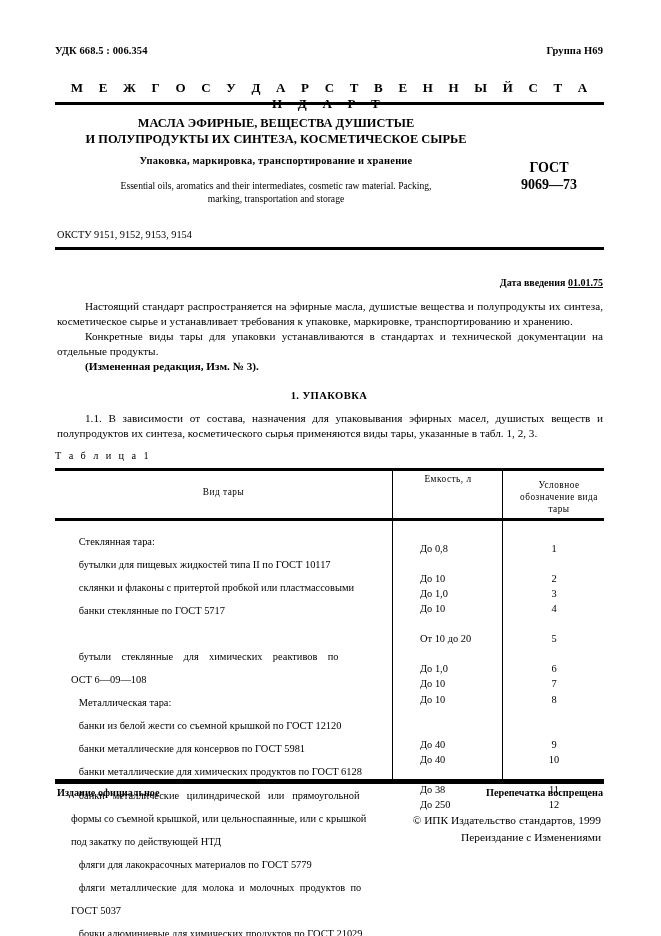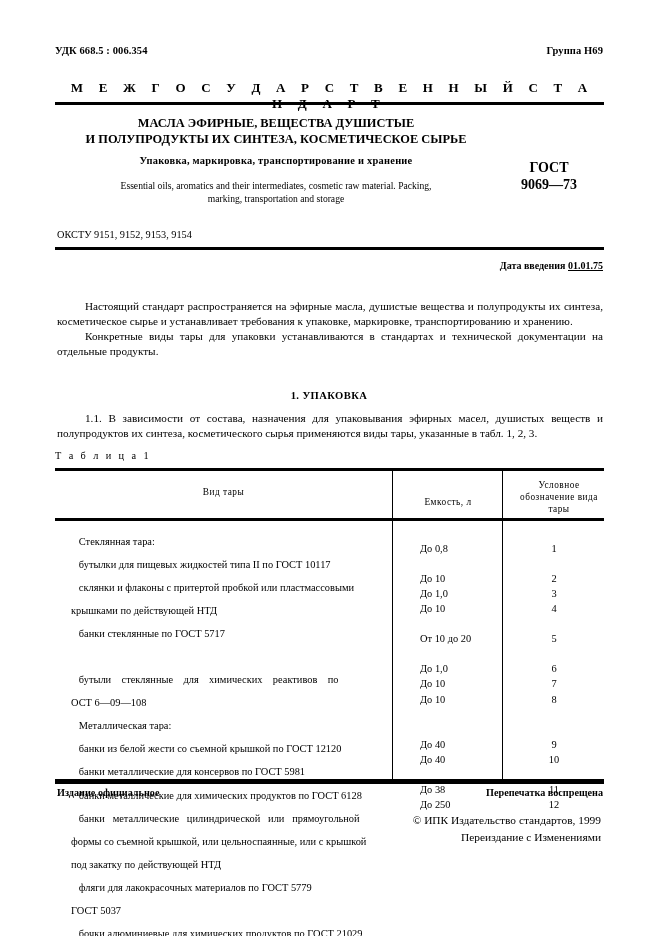--- a/index.html
+++ b/index.html
@@ -99,21 +99,21 @@
   }
 
   
   .okstu {
     position: absolute;
     left: 57px; top: 229px;
     font-size: 10.3px;
   }
   .date-intro {
     position: absolute;
-    left: 55px; top: 260px;
+    left: 55px; top: 277px;
     width: 548px;
     text-align: right;
     font-weight: bold;
     font-size: 10px;
   }
   .date-intro .date-val {
     text-decoration: underline;
   }
 
   
@@ -187,21 +187,21 @@
   #tbl-v2 { left: 447px; top: 1px;  height: 310px; }
 
   .th {
     position: absolute;
     font-size: 9.3px;
     line-height: 12.2px;
     text-align: center;
     letter-spacing: 0.5px;
   }
   #th-kind { left: 0px;   top: 18px; width: 337px; }
-  #th-cap  { left: 339px; top: 28px; width: 108px; }
+  #th-cap  { left: 339px; top: 5px; width: 108px; }
   #th-code { left: 454px; top: 11px; width: 100px; }
 
   
   .tcol-a {
     position: absolute;
     left: 8px; top: 58px;
     width: 325px;
     font-size: 10.4px;
     line-height: 15.05px;
   }
@@ -279,20 +279,21 @@
   <div class="rule-heavy" id="rule-okstu"></div>
 
   <div class="date-intro">
     <span>Дата введения</span>
     <span class="date-val">01.01.75</span>
   </div>
 
   <div class="body-text">
     <p>Настоящий стандарт распространяется на эфирные масла, душистые вещества и полупродукты их синтеза, косметическое сырье и устанавливает требования к упаковке, маркировке, транспортированию и хранению.</p>
     <p>Конкретные виды тары для упаковки устанавливаются в стандартах и технической документации на отдельные продукты.</p>
+    <p class="bold">(Измененная редакция, Изм. № 3).</p>
   </div>
 
   <div class="section-heading">1. УПАКОВКА</div>
   <div class="clause">1.1. В зависимости от состава, назначения для упаковывания эфирных масел, душистых веществ и полупродуктов их синтеза, косметического сырья применяются виды тары, указанные в табл. 1, 2, 3.</div>
   <div class="table-caption">Т а б л и ц а  1</div>
 
   <div class="tbl-wrap">
     <div class="hline" id="tbl-line-1"></div>
     <div class="hline" id="tbl-line-2"></div>
     <div class="hline" id="tbl-line-3"></div>
@@ -304,33 +305,33 @@
     <div class="th" id="th-code">
       <div>Условное</div>
       <div>обозначение вида</div>
       <div>тары</div>
     </div>
 
     <div class="tcol-a">
       <p class="ln">   Стеклянная тара:</p>
       <p class="ln">   бутылки для пищевых жидкостей типа II по ГОСТ 10117</p>
       <p class="ln">   склянки и флаконы с притертой пробкой или пластмассовыми</p>
-      <p class="ln">крышками по действующей НТД</p>
       <p class="ln">   банки стеклянные по ГОСТ 5717</p>
       <p class="ln blank">&nbsp;</p>
       <p class="ln">   бутыли    стеклянные    для    химических    реактивов    по</p>
       <p class="ln">ОСТ 6—09—108</p>
       <p class="ln">   Металлическая тара:</p>
       <p class="ln">   банки из белой жести со съемной крышкой по ГОСТ 12120</p>
       <p class="ln">   банки металлические для консервов по ГОСТ 5981</p>
       <p class="ln">   банки металлические для химических продуктов по ГОСТ 6128</p>
       <p class="ln">   банки   металлические   цилиндрической   или   прямоугольной</p>
       <p class="ln">формы со съемной крышкой, или цельноспаянные, или с крышкой</p>
       <p class="ln">под закатку по действующей НТД</p>
       <p class="ln">   фляги для лакокрасочных материалов по ГОСТ 5779</p>
+      <p class="ln">   фляги  металлические  для  молока  и  молочных  продуктов  по</p>
       <p class="ln">ГОСТ 5037</p>
       <p class="ln">   бочки алюминиевые для химических продуктов по ГОСТ 21029</p>
     </div>
 
     <div class="tcol-b">
       <p class="ln blank">&nbsp;</p>
       <p class="ln">До 0,8</p>
       <p class="ln blank">&nbsp;</p>
       <p class="ln">До 10</p>
       <p class="ln">До 1,0</p>

